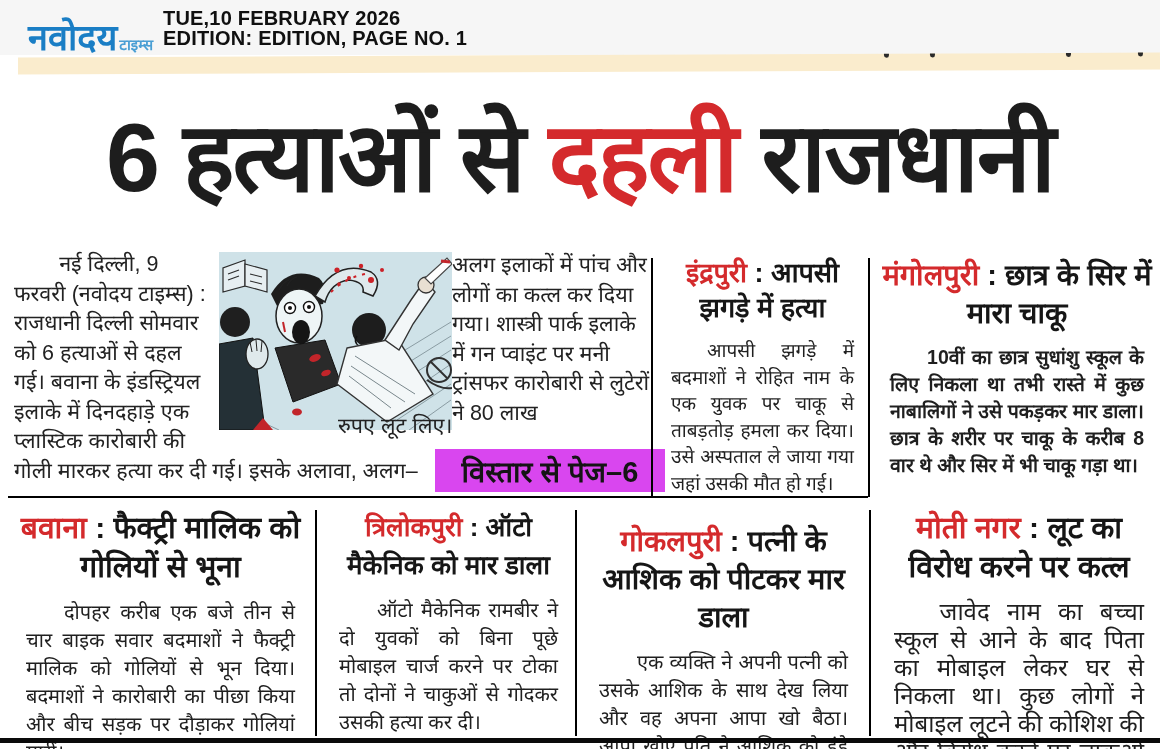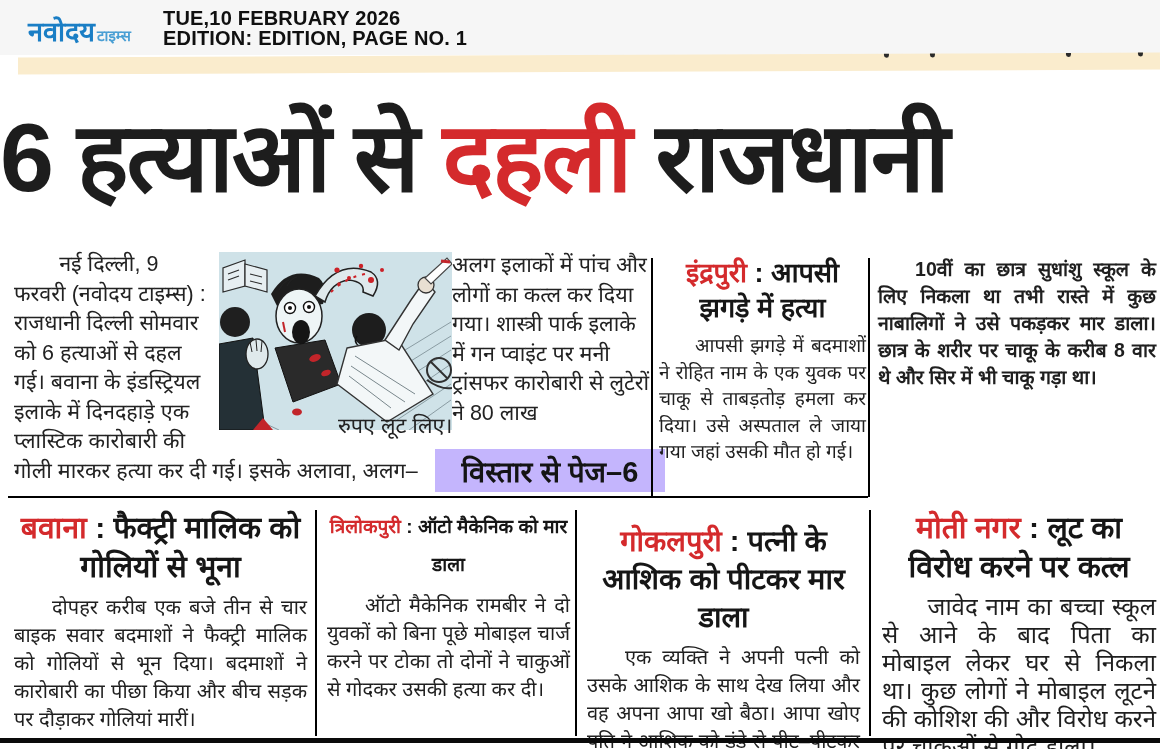--- a/index.html
+++ b/index.html
@@ -3,67 +3,67 @@
 <meta charset="utf-8">
 <style>
   html,body{margin:0;padding:0;background:#e9e9e9;}
   *{box-sizing:border-box;}
   .page{position:relative;width:1160px;height:749px;background:#ffffff;overflow:hidden;
         font-family:"Liberation Sans","DejaVu Sans",sans-serif;color:#1c1c1c;margin:0 auto;}
 
   
   .masthead{position:absolute;left:0;top:0;width:1160px;height:55px;background:#f6f6f6;}
   .logo{position:absolute;left:28px;top:12px;white-space:nowrap;}
-  .logo .primary{font-size:27px;font-weight:800;color:#1a7ec5;letter-spacing:0px;margin-top:32px;}
+  .logo .primary{font-size:36px;font-weight:800;color:#1a7ec5;letter-spacing:0px;margin-top:32px;}
   .logo .secondary{font-size:15px;font-weight:600;color:#4a9fd4;margin-left:2px;}
   .mast-meta{position:absolute;left:163px;top:8px;font-size:20px;font-weight:700;color:#101010;line-height:20px;letter-spacing:.2px;}
 
   
   .strip{position:absolute;left:18px;top:55px;width:1142px;height:17px;background:#faeccd;transform:rotate(-0.25deg);}
   .speck{position:absolute;top:0px;width:5px;height:4px;background:#2a2a2a;border-radius:0 0 3px 3px;}
 
   
-  .headline{position:absolute;left:0;top:78px;width:1160px;
+  .headline{position:absolute;left:0;top:78px;width:1160px;text-align:center;
             font-size:97px;line-height:160px;font-weight:800;color:#1d1d1d;
             white-space:nowrap;letter-spacing:-2px;}
   .headline .hl{color:#d42a2c;}
 
   
   .lead{position:absolute;left:14px;top:250px;width:438px;font-size:21.5px;line-height:29.5px;color:#222;}
   .lead .art{float:right;width:233px;height:178px;margin:2px 0 4px 6px;}
   .lead p{margin:0;text-indent:2.1em;text-align:left;}
 
   .midcol{position:absolute;left:452px;top:251px;width:200px;font-size:21.5px;line-height:29.5px;color:#222;text-align:left;}
   .caption-tail{position:absolute;left:338px;top:410px;font-size:21.5px;color:#222;}
 
   
-  .pointer{position:absolute;left:435px;top:449px;width:230px;height:43px;background:#c4b5fd;
+  .pointer{position:absolute;left:435px;top:449px;width:230px;height:43px;background:#d946ef;
            display:flex;align-items:center;justify-content:center;
            font-size:29px;font-weight:700;color:#141414;}
 
   
   .story{position:absolute;color:#1f1f1f;}
   .story h2{margin:0 0 7px 0;text-align:center;font-weight:800;color:#161616;}
   .story h2 .loc{color:#d42a2c;}
-  .story .body{text-align:justify;text-indent:1.9em;margin:0;}
+  .story .body{text-align:justify;text-indent:1.9em;margin:12px;}
 
   .st-indrapuri{left:659px;top:256px;width:207px;}
   .st-indrapuri h2{font-size:27px;line-height:35px;}
   .st-indrapuri .body{font-size:19px;line-height:26.5px;}
 
   .st-mangolpuri{left:878px;top:256px;width:278px;}
   .st-mangolpuri h2{font-size:29px;line-height:38px;}
   .st-mangolpuri .body{font-size:19.5px;line-height:27px;font-weight:bold;}
 
   .st-bawana{left:14px;top:508px;width:293px;}
   .st-bawana h2{font-size:30px;line-height:39px;}
   .st-bawana .body{font-size:20px;line-height:28px;}
 
   .st-trilokpuri{left:327px;top:508px;width:243px;}
-  .st-trilokpuri h2{font-size:19px;line-height:38px;}
+  .st-trilokpuri h2{font-size:26px;line-height:38px;}
   .st-trilokpuri .body{font-size:20px;line-height:28px;}
 
   .st-gokalpuri{left:587px;top:508px;width:273px;}
   .st-gokalpuri h2{font-size:29px;line-height:38px;margin-top:14px;}
   .st-gokalpuri .body{font-size:20px;line-height:28px;}
 
   .st-motinagar{left:882px;top:508px;width:274px;}
   .st-motinagar h2{font-size:30px;line-height:39px;}
   .st-motinagar .body{font-size:24px;line-height:28px;}
 
@@ -201,20 +201,21 @@
   <div class="pointer">
     <span>विस्तार से पेज–6</span>
   </div>
 
   <div class="story st-indrapuri">
     <h2><span class="loc">इंद्रपुरी</span><span> : आपसी झगड़े में हत्या</span></h2>
     <p class="body">आपसी झगड़े में बदमाशों ने रोहित नाम के एक युवक पर चाकू से ताबड़तोड़ हमला कर दिया। उसे अस्पताल ले जाया गया जहां उसकी मौत हो गई।</p>
   </div>
 
   <div class="story st-mangolpuri">
+    <h2><span class="loc">मंगोलपुरी</span><span> : छात्र के सिर में मारा चाकू</span></h2>
     <p class="body">10वीं का छात्र सुधांशु स्कूल के लिए निकला था तभी रास्ते में कुछ नाबालिगों ने उसे पकड़कर मार डाला। छात्र के शरीर पर चाकू के करीब 8 वार थे और सिर में भी चाकू गड़ा था।</p>
   </div>
 
   <div class="vrule v1"></div>
   <div class="vrule v2"></div>
   <div class="hrule"></div>
 
   <div class="story st-bawana">
     <h2><span class="loc">बवाना</span><span> : फैक्ट्री मालिक को गोलियों से भूना</span></h2>
     <p class="body">दोपहर करीब एक बजे तीन से चार बाइक सवार बदमाशों ने फैक्ट्री मालिक को गोलियों से भून दिया। बदमाशों ने कारोबारी का पीछा किया और बीच सड़क पर दौड़ाकर गोलियां मारीं।</p>

